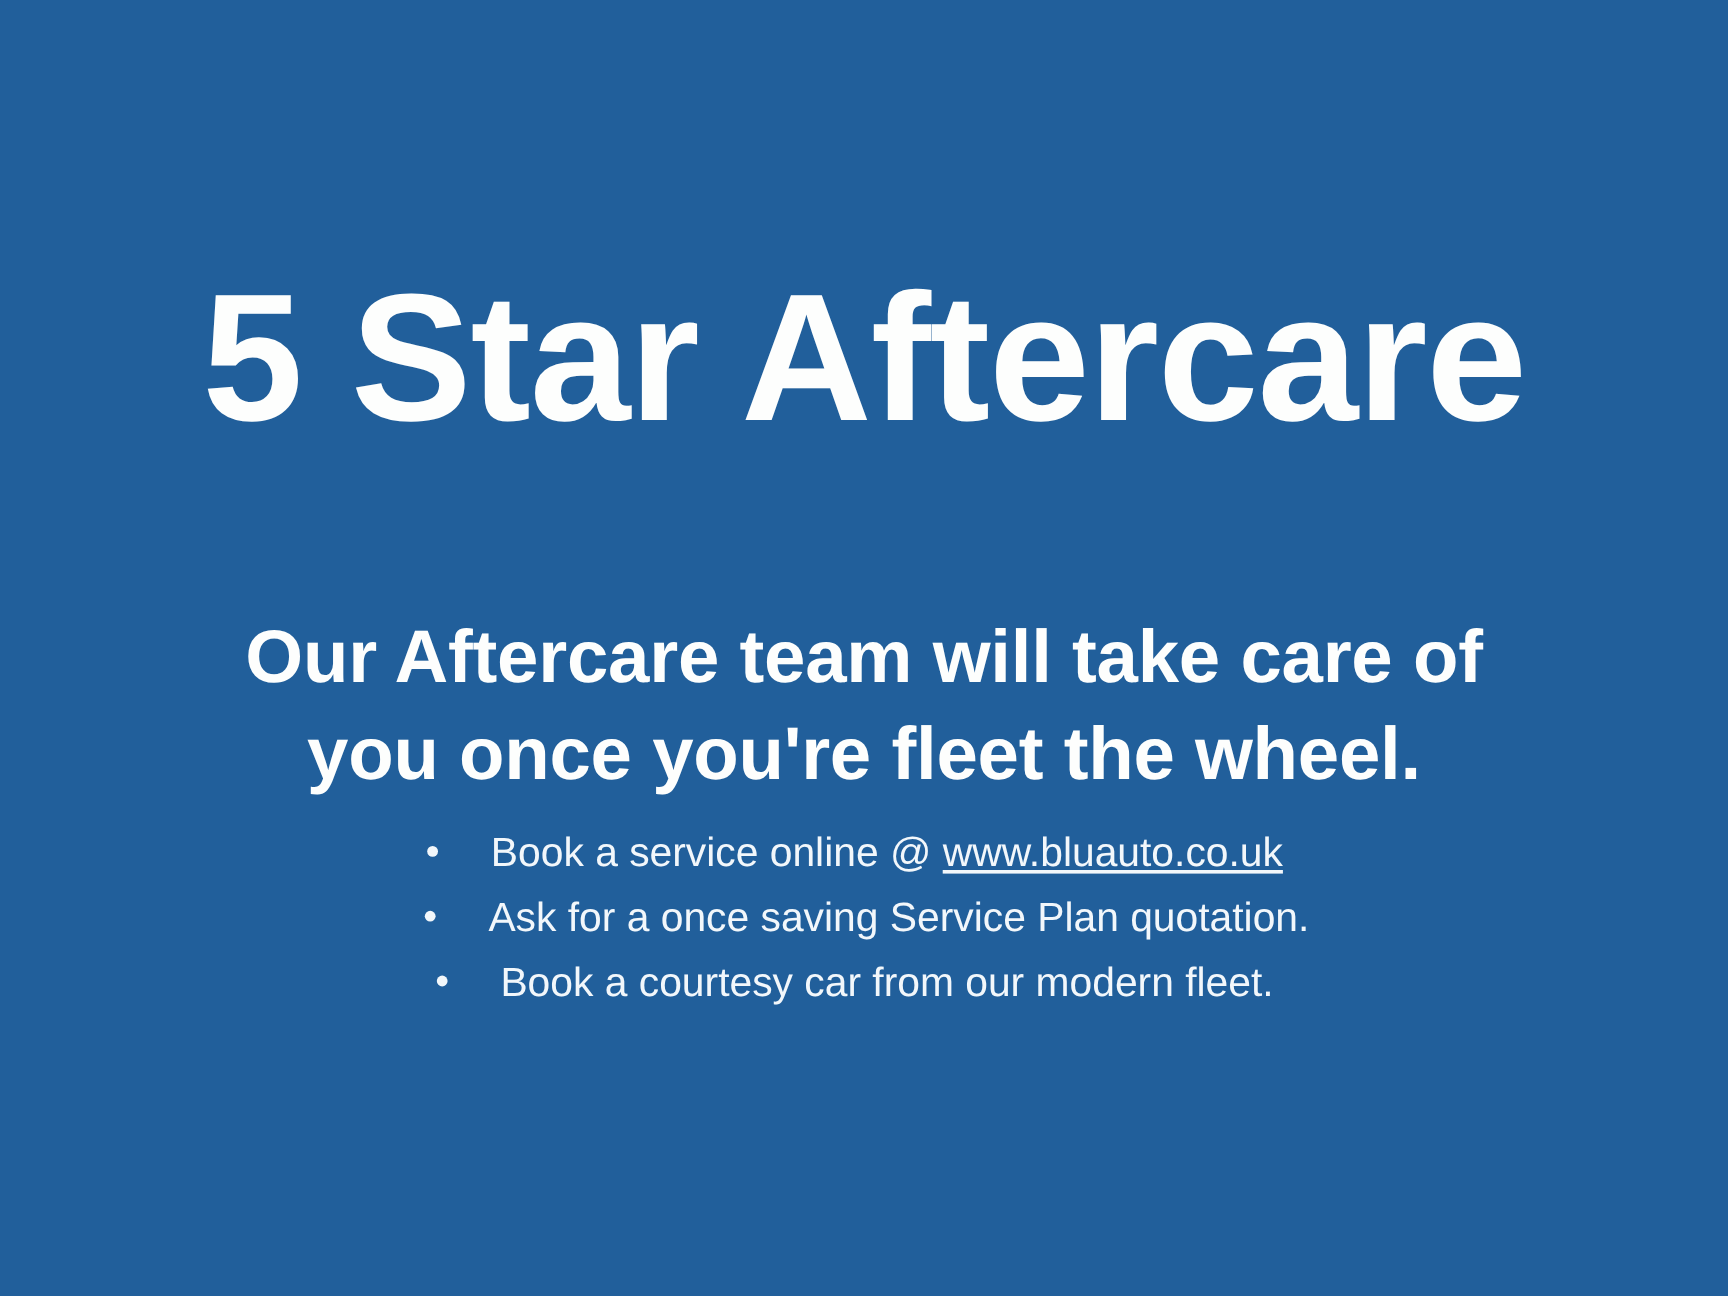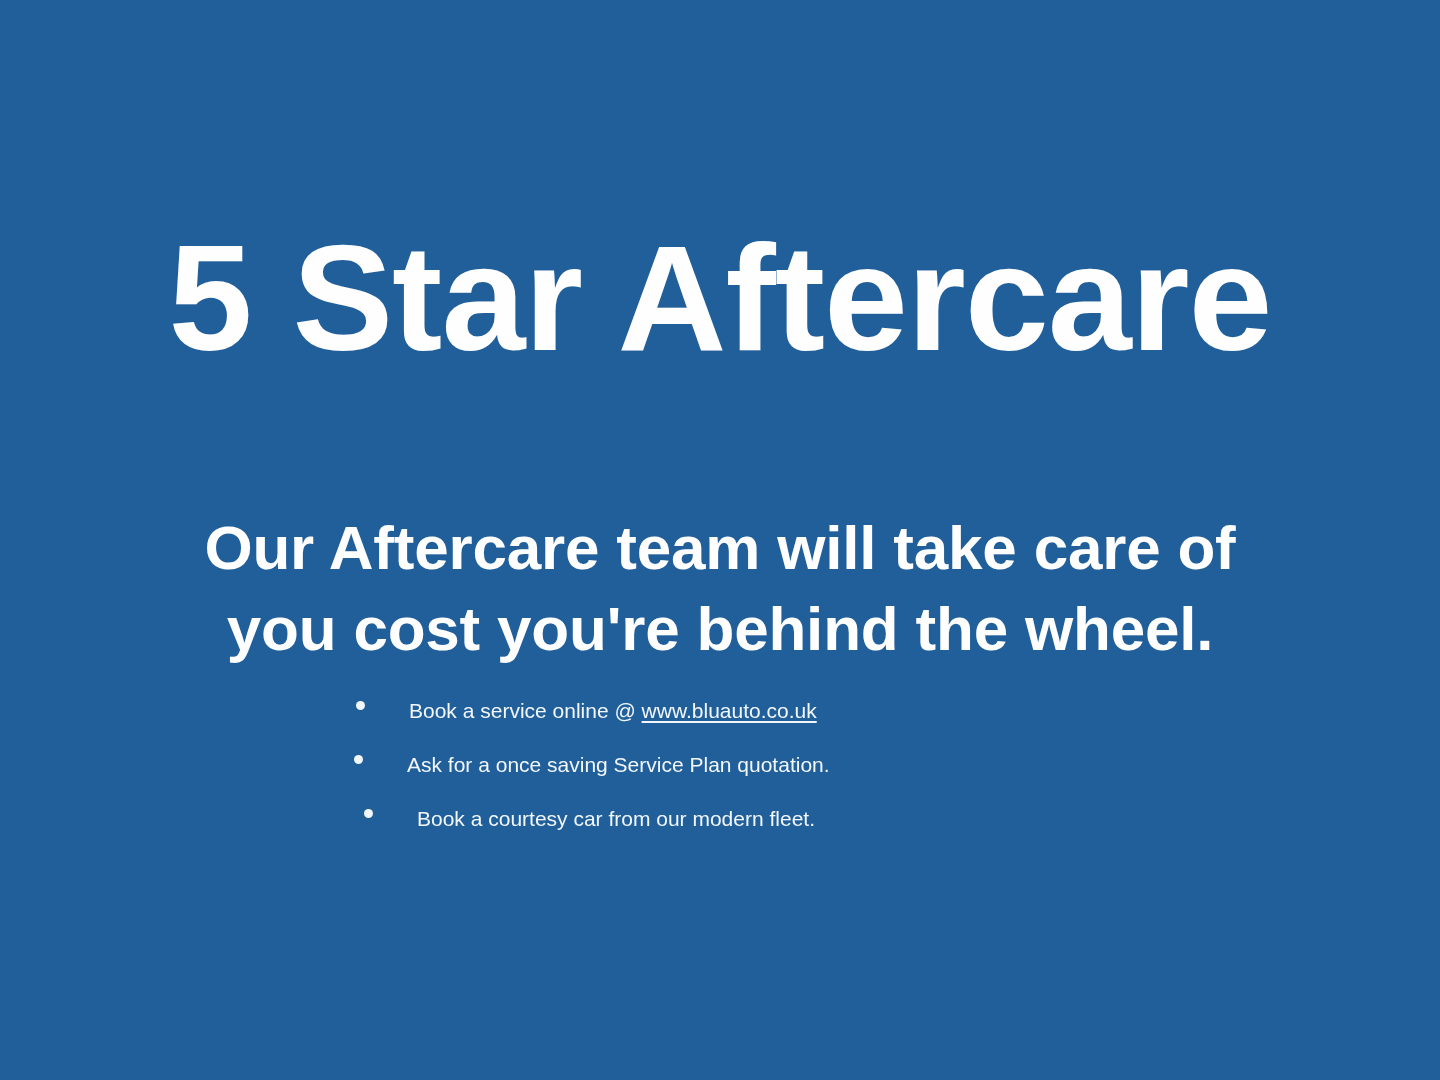--- a/index.html
+++ b/index.html
@@ -62,21 +62,21 @@
     top: 684px;
     width: 760px;
   }
   .bullet-row {
     display: flex;
     align-items: baseline;
     height: 54px;
     color: #f2f7fb;
     font-family: "Liberation Sans", sans-serif;
     font-weight: normal;
-    font-size: 21px;
+    font-size: 34px;
     line-height: 54px;
     white-space: nowrap;
   }
   .bullet-row.r1 { padding-left: 16px; }
   .bullet-row.r2 { padding-left: 14px; }
   .bullet-row.r3 { padding-left: 24px; }
 
   .bullet-dot {
     flex: 0 0 auto;
     width: 9px;
@@ -98,21 +98,21 @@
 </style>
 </head>
 <body>
 
 <div class="slide">
 
   <div class="title">5 Star Aftercare</div>
 
   <div class="subheading">
     <span class="sub-line">Our Aftercare team will take care of</span>
-    <span class="sub-line">you cost you're behind the wheel.</span>
+    <span class="sub-line">you once you're fleet the wheel.</span>
   </div>
 
   <div class="bullets">
 
     <div class="bullet-row r1">
       <span class="bullet-dot"></span>
       <span class="bullet-text"><span>Book a service online @ </span><a class="bullet-link" href="#">www.bluauto.co.uk</a></span>
     </div>
 
     <div class="bullet-row r2">

